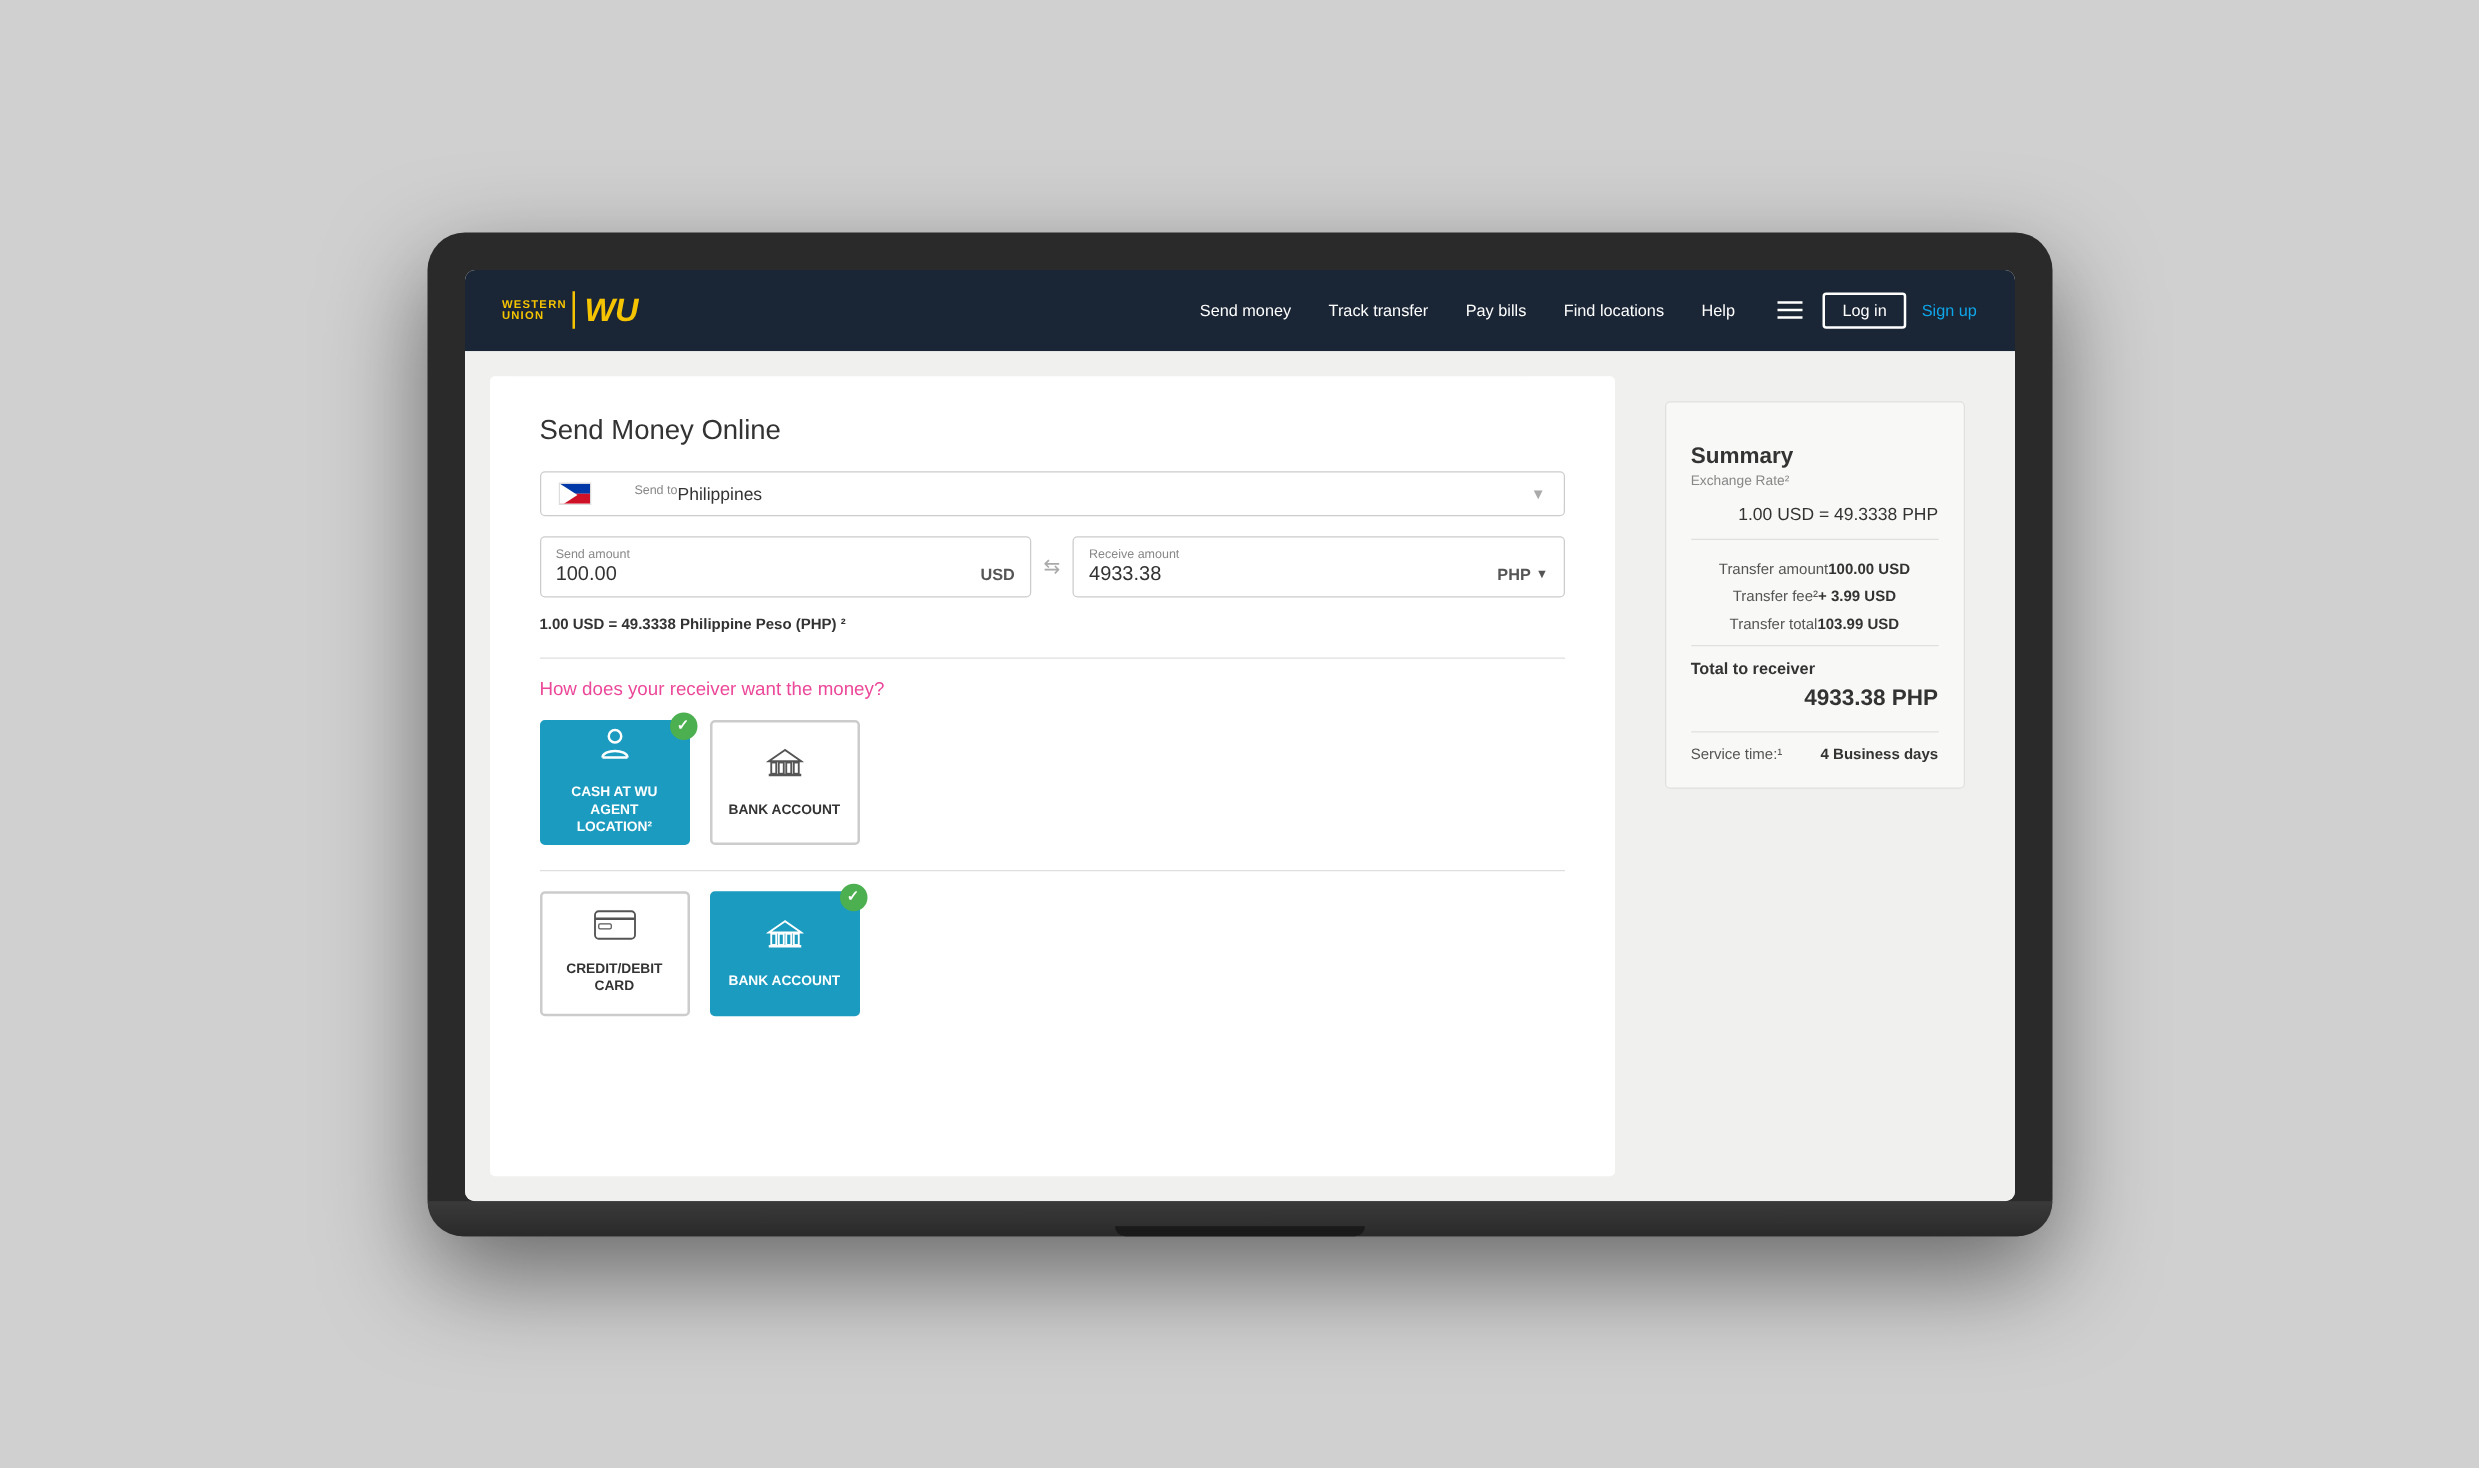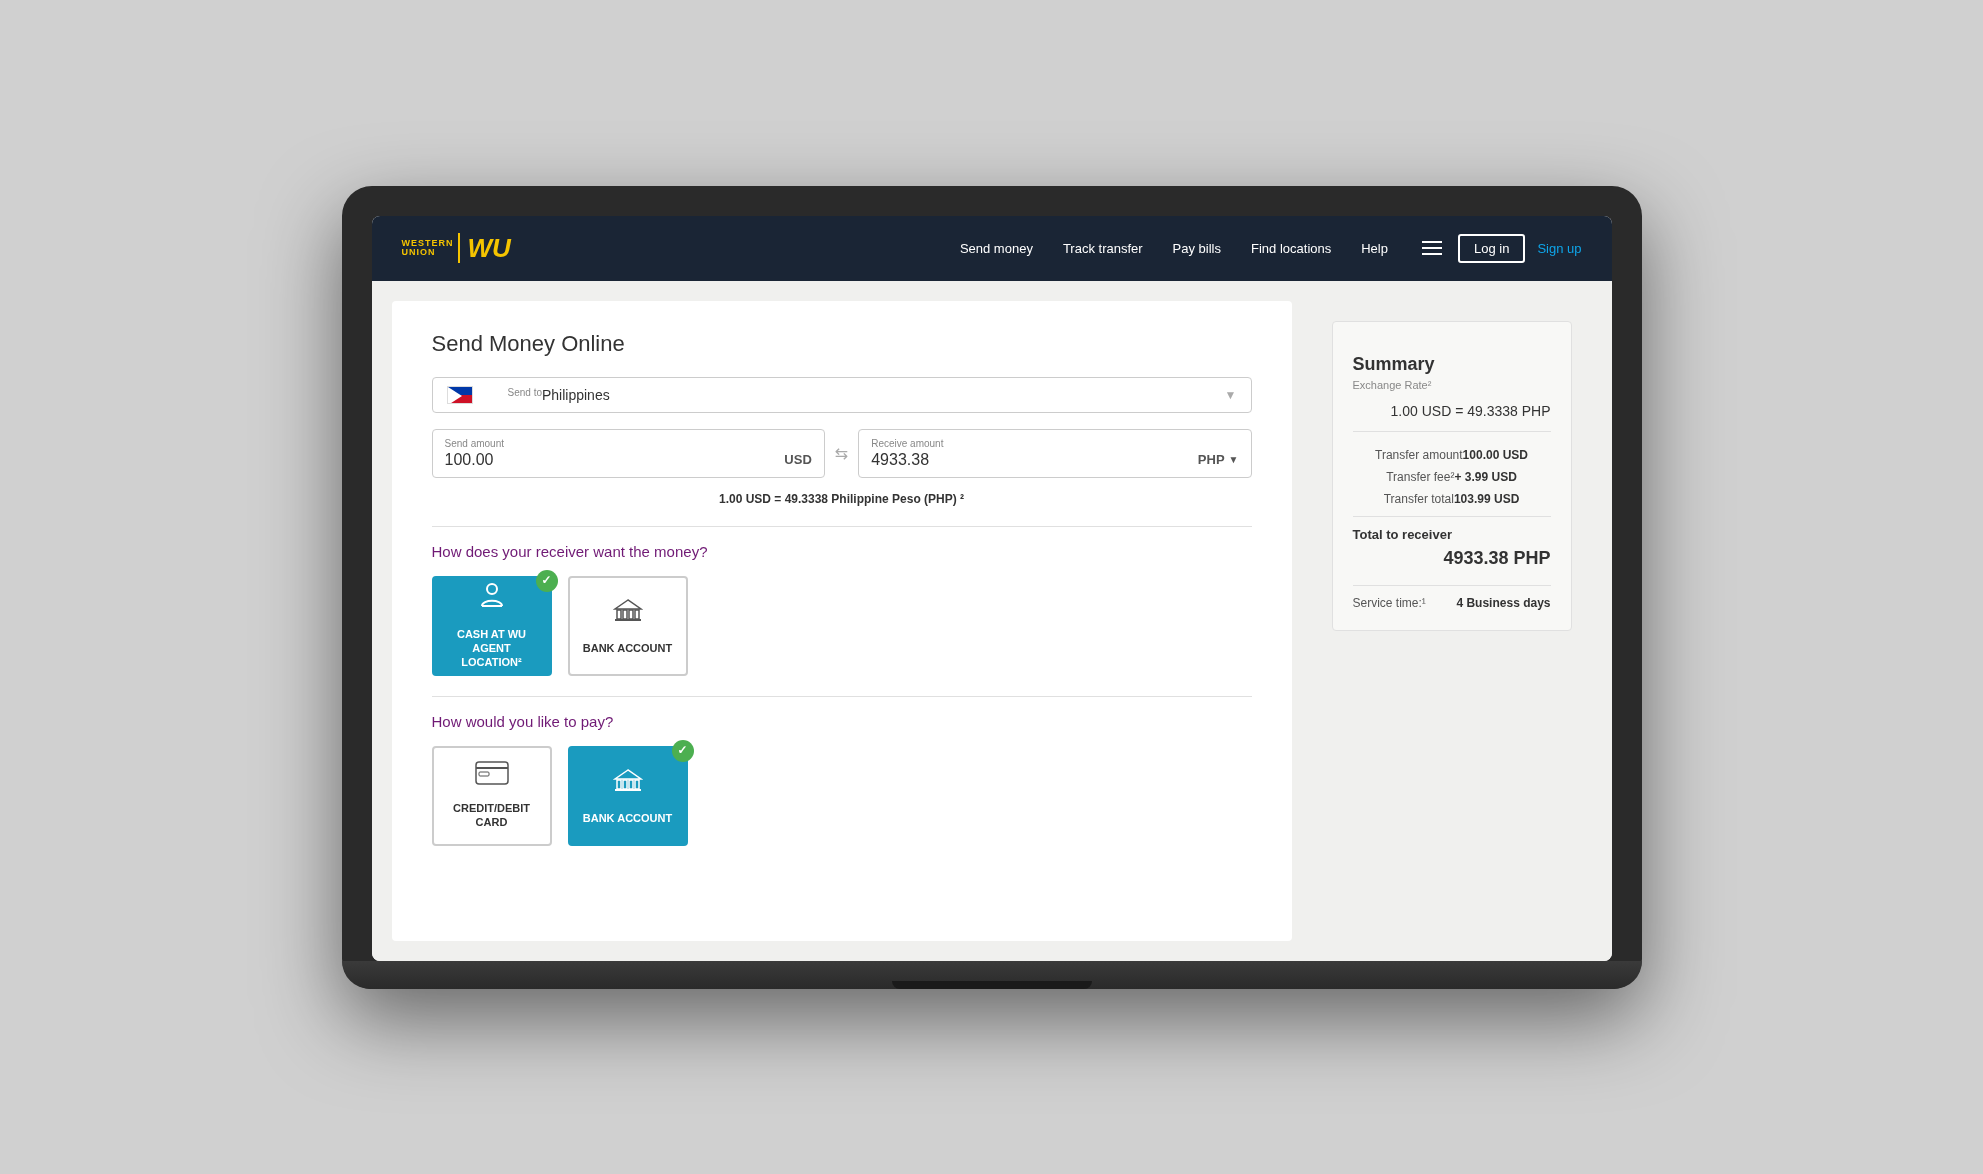--- a/index.html
+++ b/index.html
@@ -300,34 +300,34 @@
     .swap-icon {
       color: #aaa;
       font-size: 16px;
       flex-shrink: 0;
     }
 
     .exchange-rate-text {
       font-size: 12px;
       font-weight: bold;
       color: #333;
-      text-align: center;
+      text-align: left;
       margin-bottom: 20px;
     }
 
     .divider {
       height: 1px;
       background: #e0e0e0;
       margin: 16px 0;
     }
 
     
     .section-title {
       font-size: 15px;
-      color: #701a75;
+      color: #ec4899;
       margin-bottom: 16px;
     }
 
     
     .options-row {
       display: flex;
       gap: 16px;
       margin-bottom: 20px;
     }
 
@@ -580,21 +580,20 @@
                 <polygon points="15,4 2,13 28,13" stroke="#555" stroke-width="1.5" fill="none"></polygon>
                 <line x1="2" y1="24" x2="28" y2="24" stroke="#555" stroke-width="2"></line>
               </svg>
             </span>
             <span>BANK ACCOUNT</span>
           </div>
         </div>
 
         <div class="divider"></div>
 
-        <div class="section-title">How would you like to pay?</div>
 
         <div class="options-row">
 
           <div class="option-card">
             <span class="card-icon">
               <svg width="34" height="24" viewBox="0 0 34 24" fill="none">
                 <rect x="1" y="1" width="32" height="22" rx="3" stroke="#555" stroke-width="1.5" fill="none"></rect>
                 <line x1="1" y1="7" x2="33" y2="7" stroke="#555" stroke-width="2"></line>
                 <rect x="4" y="11" width="10" height="4" rx="1" stroke="#555" stroke-width="1" fill="none"></rect>
               </svg>

